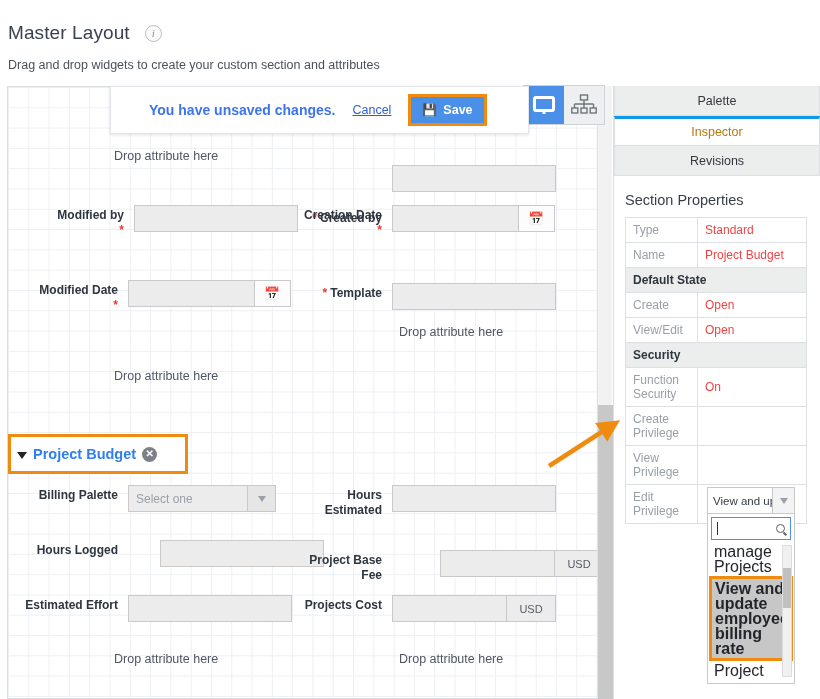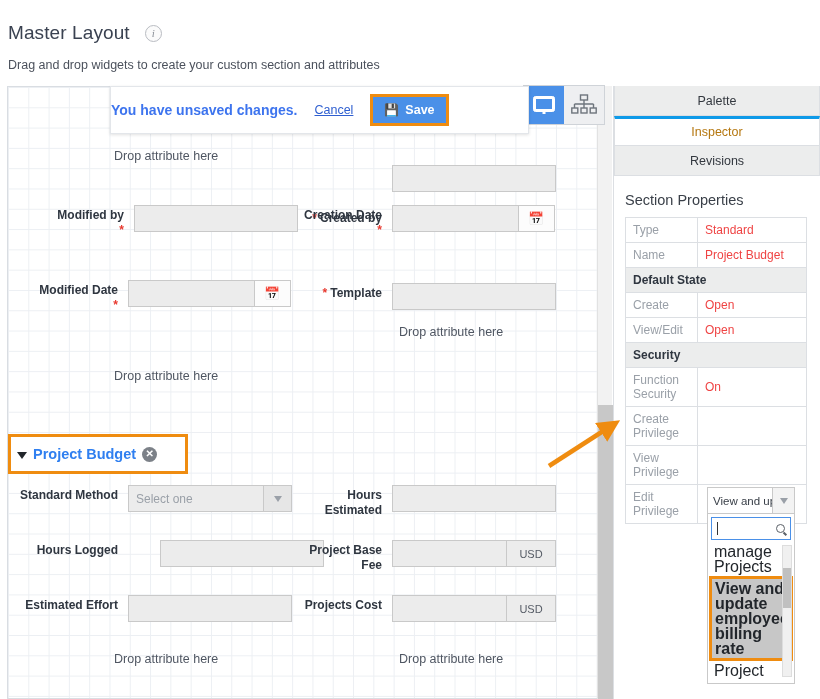--- a/index.html
+++ b/index.html
@@ -74,21 +74,21 @@
     background: #ececec; border: 1px solid #c9c9c9; border-left: none;
     height: 27px; width: 36px;
     display: flex; align-items: center; justify-content: center;
     font-size: 11px; color: #555b65;
   }
   .addon.cal { background: #fcfcfc; }
   .cal-glyph { font-size: 13px; color: #606772; line-height: 1; }
   .dropdown-field {
     display: flex; align-items: center;
     background: #ececec; border: 1px solid #c9c9c9;
-    height: 27px; width: 164px;
+    height: 27px; width: 148px;
   }
   .dropdown-field .dd-text {
     flex: 1; padding-left: 7px; font-size: 12px; color: #9aa0a8;
   }
   .dropdown-field .dd-caret {
     width: 28px; height: 25px; border-left: 1px solid #c9c9c9;
     display: flex; align-items: center; justify-content: center;
     background: #e6e6e6;
   }
   .caret-dn {
@@ -120,20 +120,21 @@
     line-height: 1;
   }
 
   
   .unsaved {
     position: absolute; left: 110px; top: 86px;
     width: 419px; height: 48px;
     background: #ffffff; border: 1px solid #e3e6ea;
     box-shadow: 0 1px 3px rgba(0,0,0,.12);
     display: flex; align-items: center; gap: 17px;
+    padding-left: 38px;
     z-index: 30;
   }
   .unsaved-msg { font-size: 14px; font-weight: bold; color: #3d74ee; }
   .unsaved-cancel {
     font-size: 12.5px; color: #2f5fd0; text-decoration: underline; cursor: pointer;
   }
   .save-wrap { border: 3px solid #ef8c10; padding: 0; line-height: 0; }
   .save-btn {
     background: #4a90e8; color: #fff; border: none;
     height: 26px; padding: 0 11px;
@@ -316,21 +317,21 @@
     <div class="frow" style="left:289px; top:196px;">
       <div class="flabel" style="width:85px;">
         <span class="req-lead">*</span><span>Template</span>
       </div>
       <div class="finput wide" style="margin-left:10px;"></div>
     </div>
 
     <div class="drop-here" style="left:391px; top:238px;">Drop attribute here</div>
 
     <div class="frow" style="left:10px; top:398px;">
-      <div class="flabel" style="width:100px;">Standard Method</div>
+      <div class="flabel" style="width:100px;">Billing Palette</div>
       <div class="dropdown-field" style="margin-left:10px;">
         <span class="dd-text">Select one</span>
         <span class="dd-caret">
             <i class="caret-dn"></i>
           </span>
       </div>
     </div>
 
     <div class="frow" style="left:10px; top:453px;gap:32px;">
       <div class="flabel" style="width:100px;">Hours Logged</div>
@@ -342,21 +343,21 @@
       <div class="finput wide" style="margin-left:10px;"></div>
     </div>
 
     <div class="drop-here" style="left:106px; top:565px;">Drop attribute here</div>
 
     <div class="frow" style="left:289px; top:398px;">
       <div class="flabel" style="width:85px;">Hours Estimated</div>
       <div class="finput wide" style="margin-left:10px;"></div>
     </div>
 
-    <div class="frow" style="left:289px; top:453px;">
+    <div class="frow" style="left:289px; top:463px;gap:48px;">
       <div class="flabel" style="width:85px;">Project Base Fee</div>
       <div style="display:flex; margin-left:10px;">
         <div class="finput" style="width:115px;"></div>
         <div class="addon" style="width:49px;">USD</div>
       </div>
     </div>
 
     <div class="frow" style="left:289px; top:508px;">
       <div class="flabel" style="width:85px;">Projects Cost</div>
       <div style="display:flex; margin-left:10px;">

